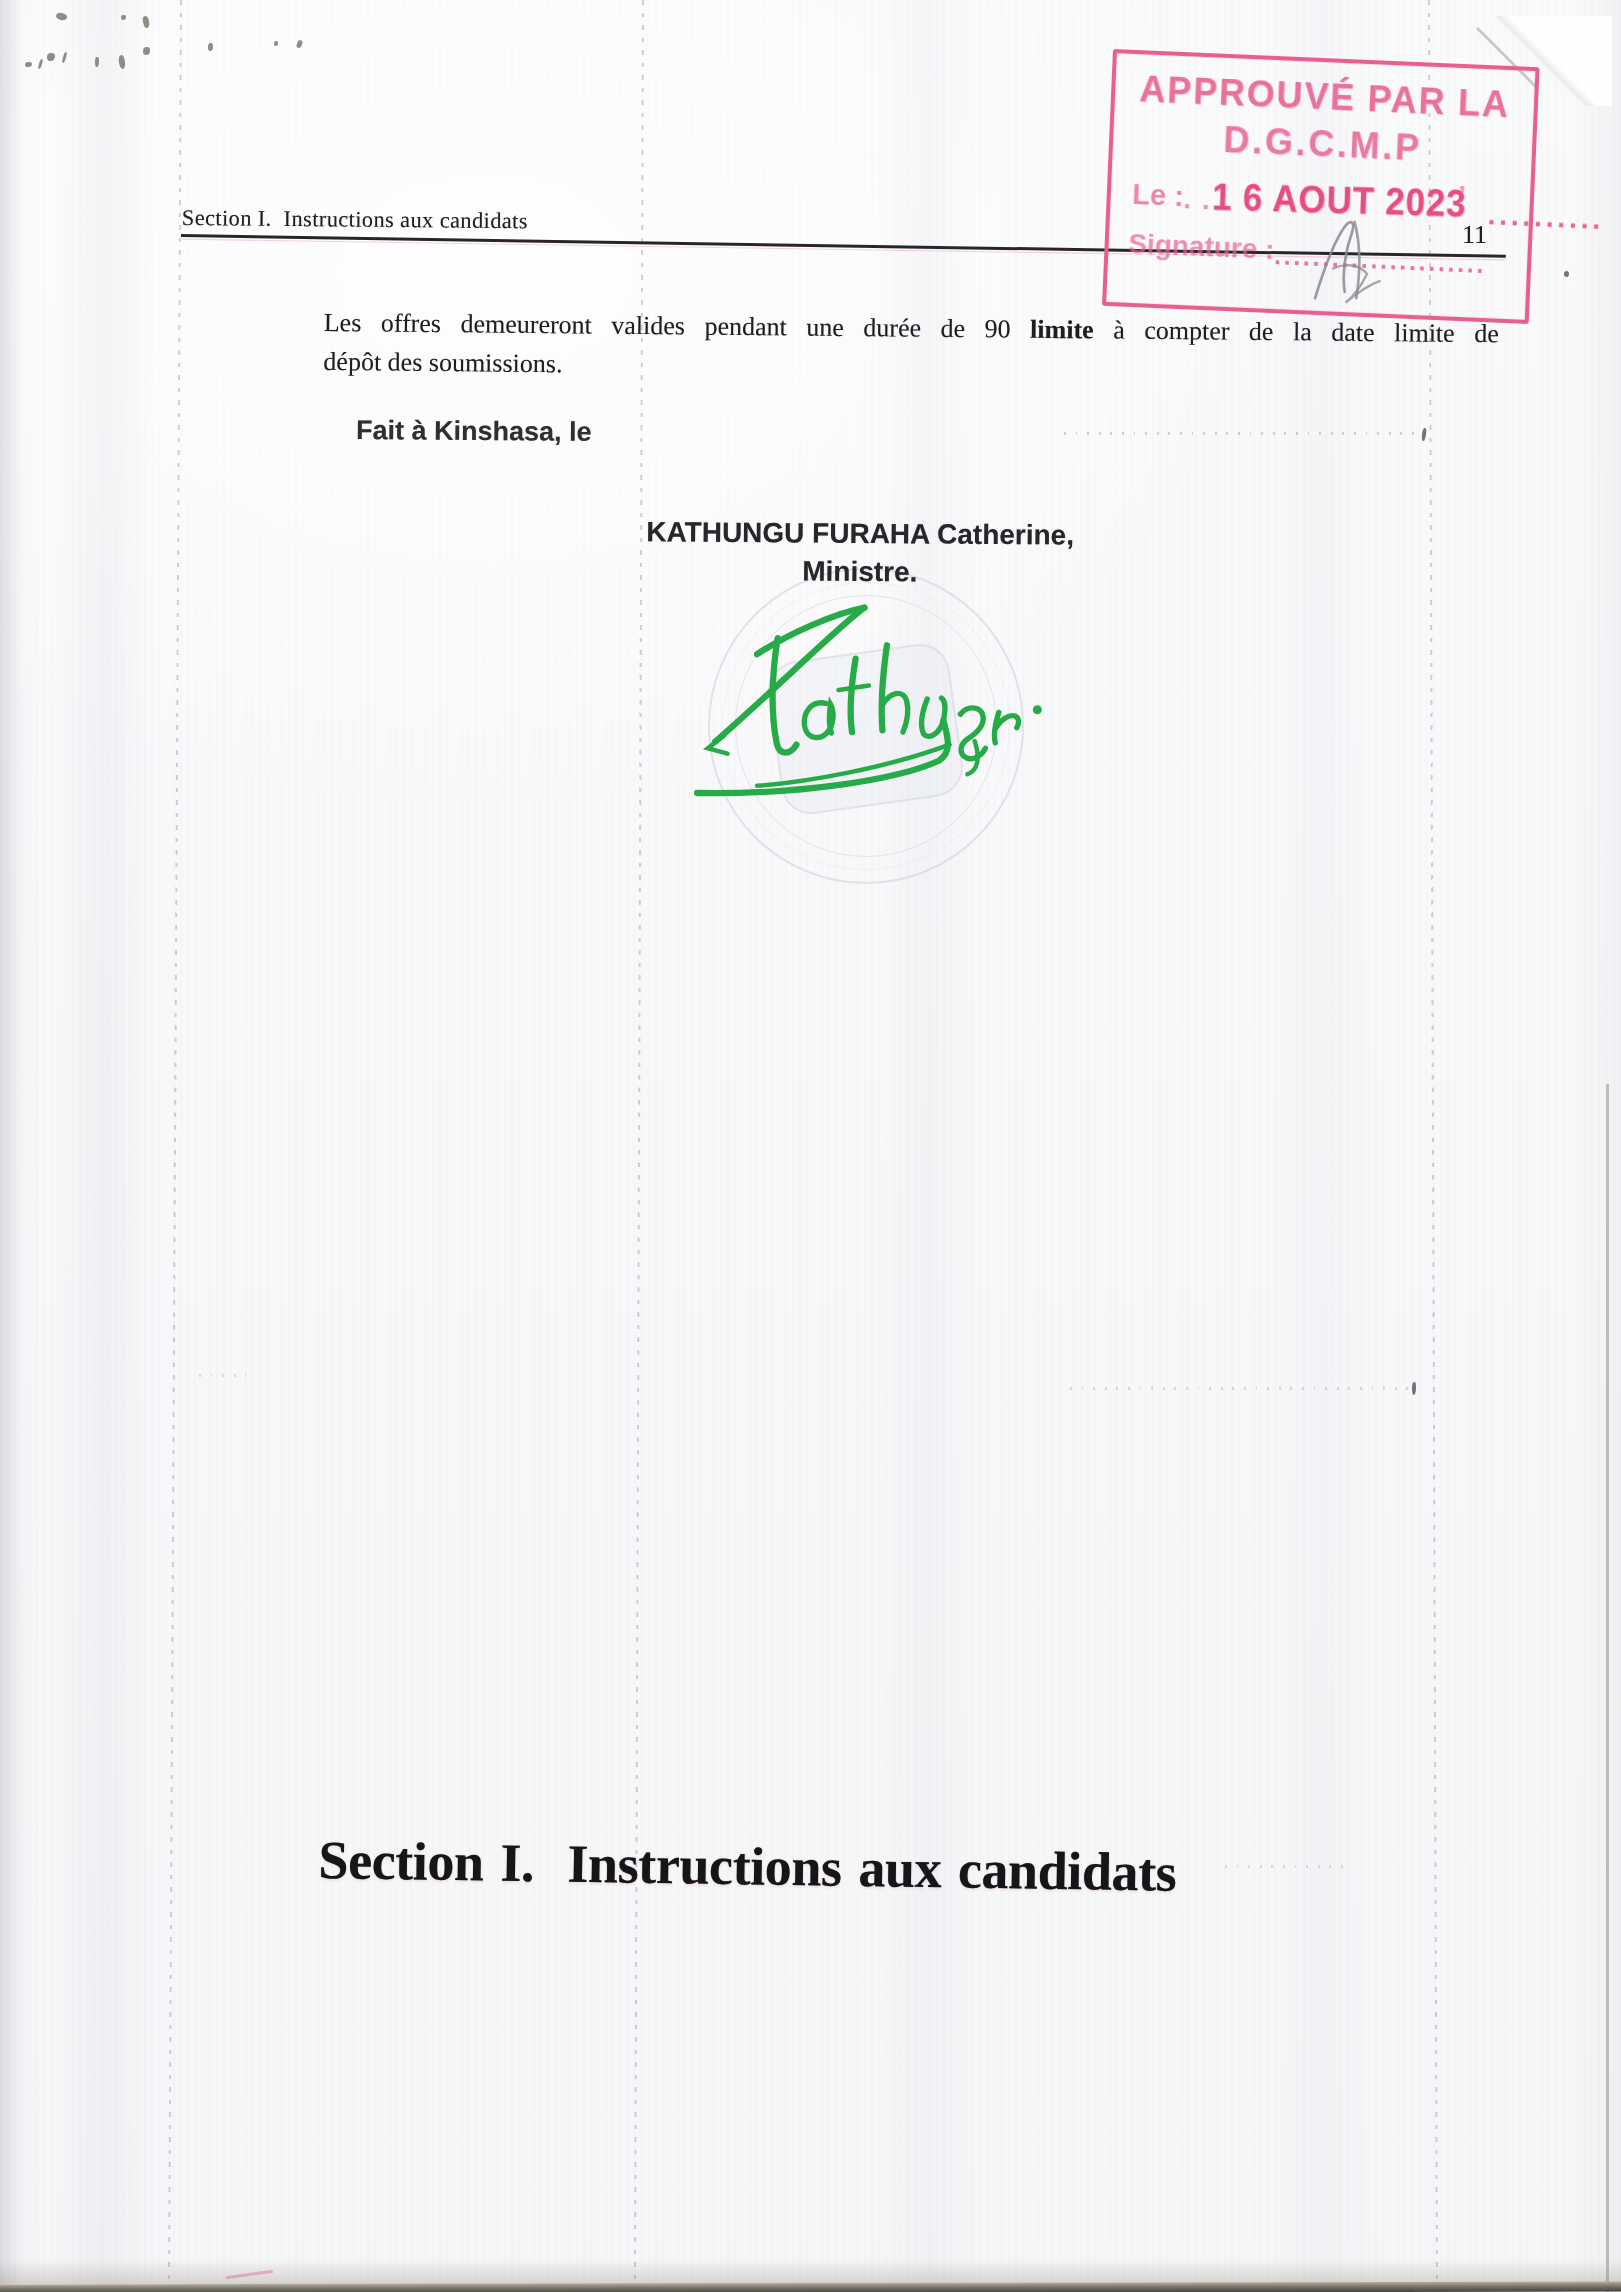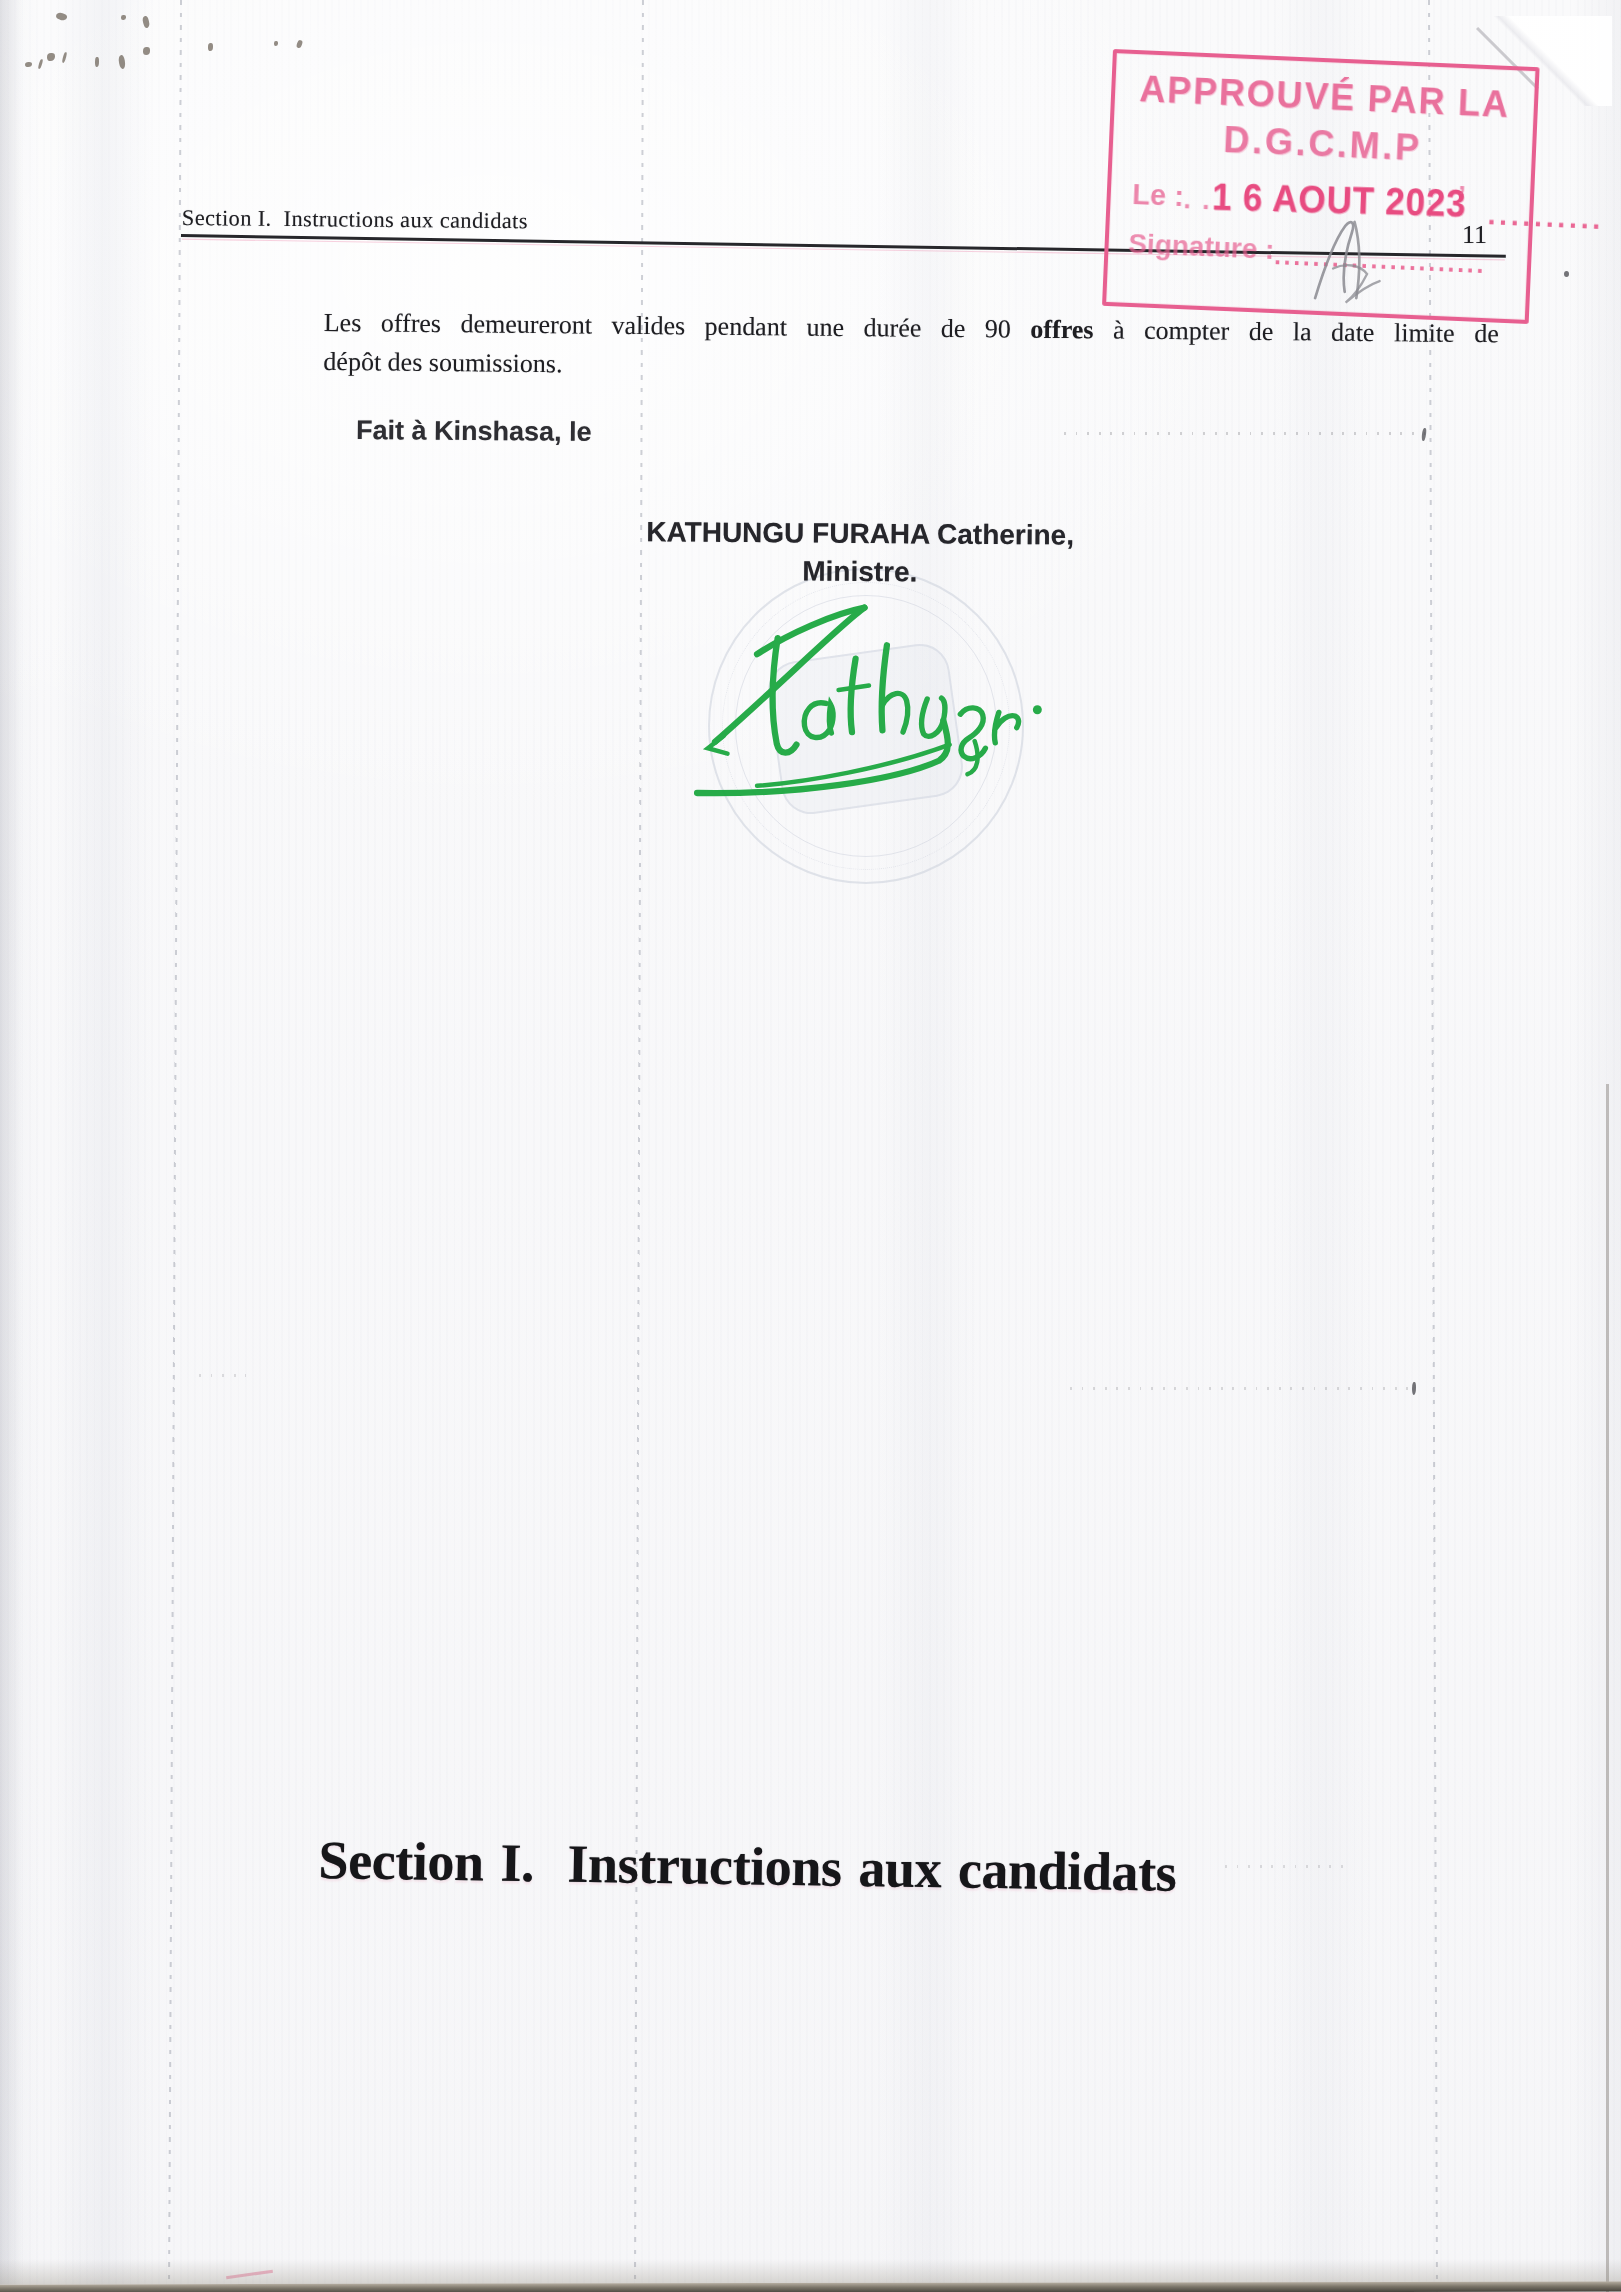--- a/index.html
+++ b/index.html
@@ -151,21 +151,21 @@
 
   <div class="pencil-sig abs">
     <svg width="103" height="103" viewBox="0 0 115 115" fill="none">
       <path d="M18,95 C28,62 40,30 52,14 C58,7 63,10 59,22 C52,43 48,68 51,88" stroke="#8a8a90" stroke-width="3" stroke-linecap="round" opacity=".85"></path>
       <path d="M62,10 C68,32 69,62 64,95" stroke="#8a8a90" stroke-width="3" stroke-linecap="round" opacity=".8"></path>
       <path d="M38,62 C52,55 68,58 76,68 C70,80 62,92 52,100 C64,90 78,80 90,76" stroke="#8a8a90" stroke-width="2.6" stroke-linecap="round" opacity=".75"></path>
     </svg>
   </div>
 
   <div class="para abs ink">
-    <div class="l1"><span>Les offres demeureront valides pendant une durée de 90 </span><b>offres</b><span> à compter de la date limite de</span></div>
+    <div class="l1"><span>Les offres demeureront valides pendant une durée de 90 </span><b>limite</b><span> à compter de la date limite de</span></div>
     <div class="l2">dépôt des soumissions.</div>
   </div>
 
   <div class="place-line abs">Fait à Kinshasa, le</div>
 
   <div class="seal abs">
     <div class="seal-blob"></div>
   </div>
 
   <div class="signatory abs">

